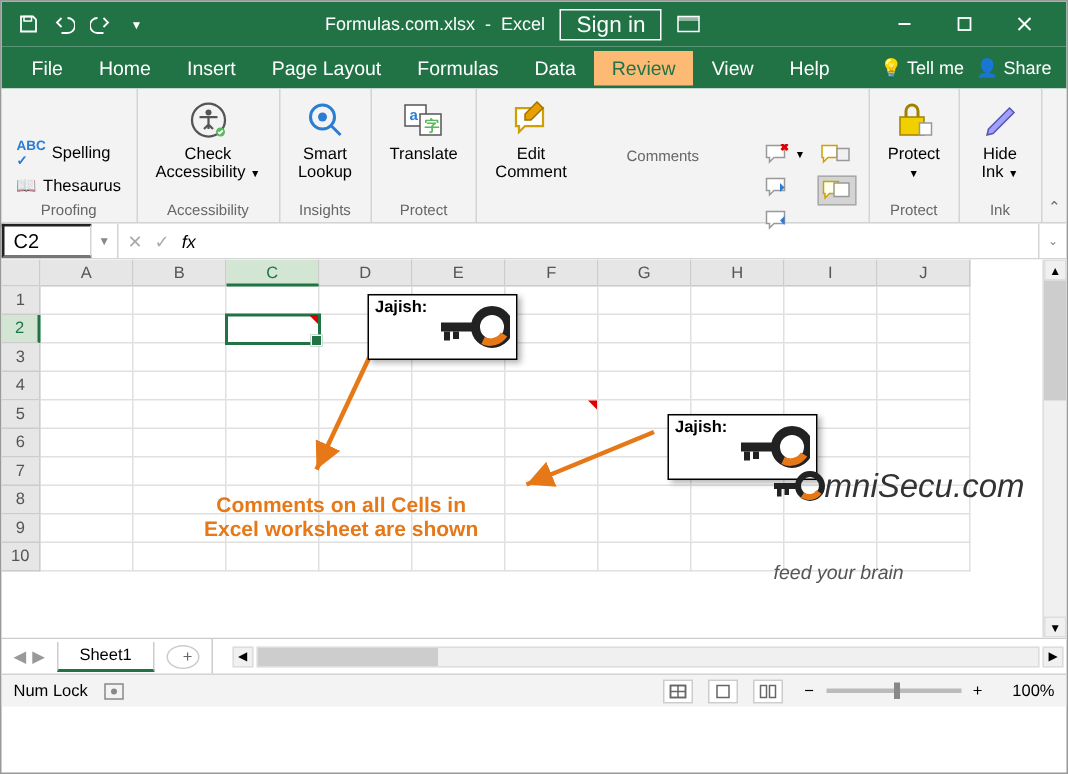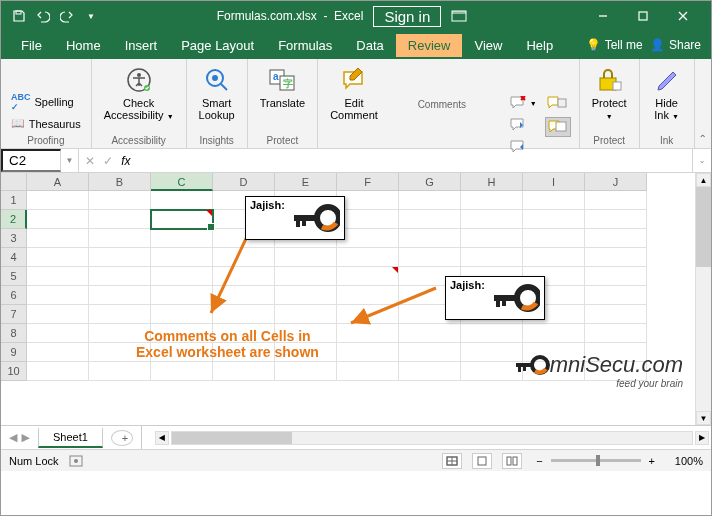--- a/index.html
+++ b/index.html
@@ -43,23 +43,23 @@
 .row { display: flex; height: 19px; }
 .cell { width: 62px; border-right: 1px solid #e0e0e0; border-bottom: 1px solid #e0e0e0; position: relative; cursor: cell; }
 .cell.selected { outline: 2px solid #217346; outline-offset: -1px; z-index: 2; }
 .cell.selected::after { content: ''; position: absolute; right: -3px; bottom: -3px; width: 6px; height: 6px; background: #217346; border: 1px solid #fff; }
 .comment-marker { position: absolute; right: 0; top: 0; width: 0; height: 0; border-left: 6px solid transparent; border-top: 6px solid #d00; }
 .comment-box { position: absolute; background: #fff; border: 1px solid #000; box-shadow: 2px 2px 4px rgba(0,0,0,.3); padding: 2px 4px; font-size: 11px; z-index: 10; width: 100px; height: 44px; }
 .comment-box b { font-weight: bold; }
 .comment-box .key { position: absolute; right: 4px; top: 50%; transform: translateY(-50%); }
 .annotation { position: absolute; color: #e67817; font-weight: bold; font-size: 14px; font-family: Arial, sans-serif; text-align: center; z-index: 5; }
 .arrow-svg { position: absolute; z-index: 4; }
-.watermark { position: absolute; right: 28px; bottom: 36px; z-index: 15; font-family: Georgia, serif; color: #333; text-align: right; }
+.watermark { position: absolute; right: 28px; bottom: 36px; z-index: 15; font-family: Georgia, serif; color: #333; }
 .watermark .main { font-size: 22px; font-style: italic; display: flex; align-items: center; }
-.watermark .sub { font-size: 10px; font-style: italic; color: #555; }
+.watermark .sub { font-size: 13px; font-style: italic; color: #555; margin-top: 37px; }
 .sheettabs { height: 24px; background: #fff; border-top: 1px solid #ccc; display: flex; align-items: center; font-size: 11px; }
 .sheettabs .nav { padding: 0 8px; color: #999; cursor: pointer; display: flex; gap: 4px; }
 .sheettabs .st { padding: 3px 14px; border: 1px solid #ccc; border-top: none; background: #fff; border-bottom: 2px solid #217346; cursor: pointer; }
 .sheettabs .add { padding: 0 10px; color: #666; cursor: pointer; border: 1px solid #ccc; border-radius: 50%; width: 16px; height: 16px; line-height: 14px; text-align: center; margin-left: 8px; }
 .hscroll { flex: 1; display: flex; align-items: center; padding: 0 2px; gap: 2px; }
 .hscroll .track { flex: 1; height: 14px; background: #f0f0f0; border: 1px solid #ddd; position: relative; cursor: pointer; }
 .hscroll .thumb { position: absolute; left: 0; width: 120px; height: 100%; background: #cdcdcd; }
 .hscroll .arr { width: 14px; height: 14px; background: #f0f0f0; border: 1px solid #ddd; display: flex; align-items: center; justify-content: center; font-size: 8px; cursor: pointer; }
 .vscroll { position: absolute; right: 0; top: 0; width: 16px; height: 252px; background: #f0f0f0; border-left: 1px solid #ddd; z-index: 20; }
 .vscroll .arr { height: 14px; display: flex; align-items: center; justify-content: center; font-size: 8px; cursor: pointer; background: #f0f0f0; border: 1px solid #ddd; }

